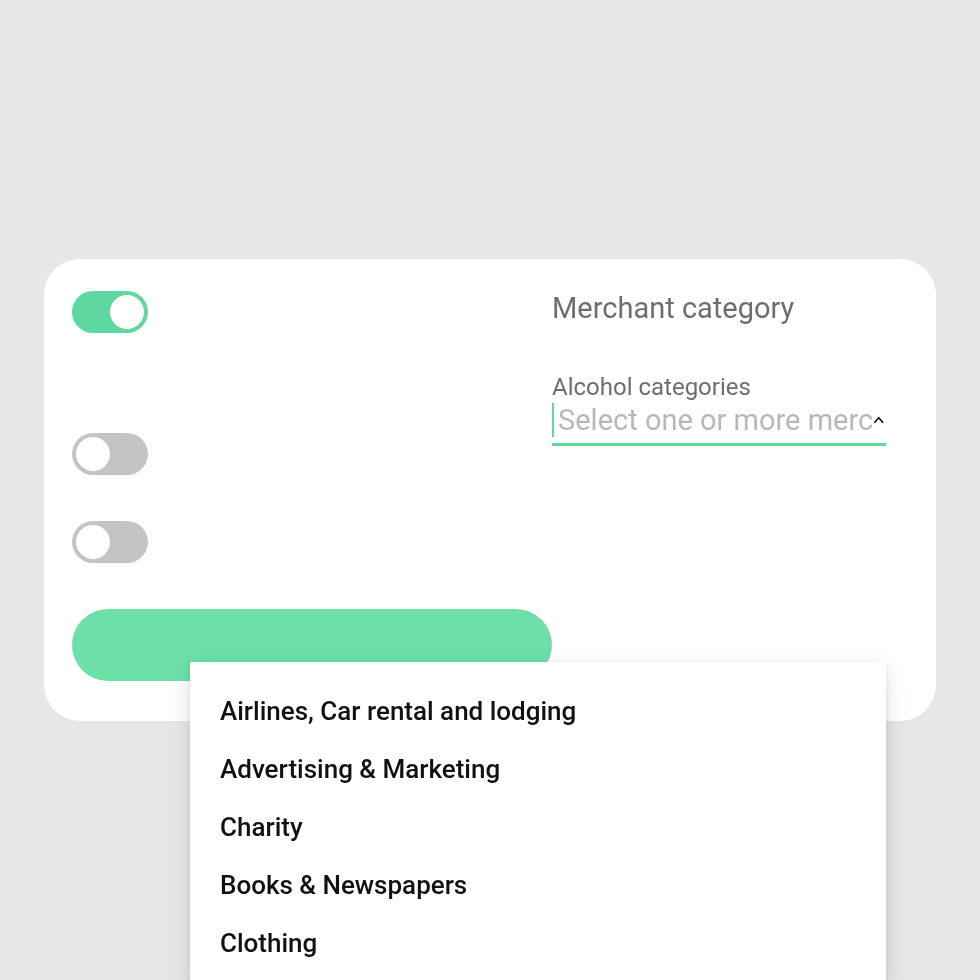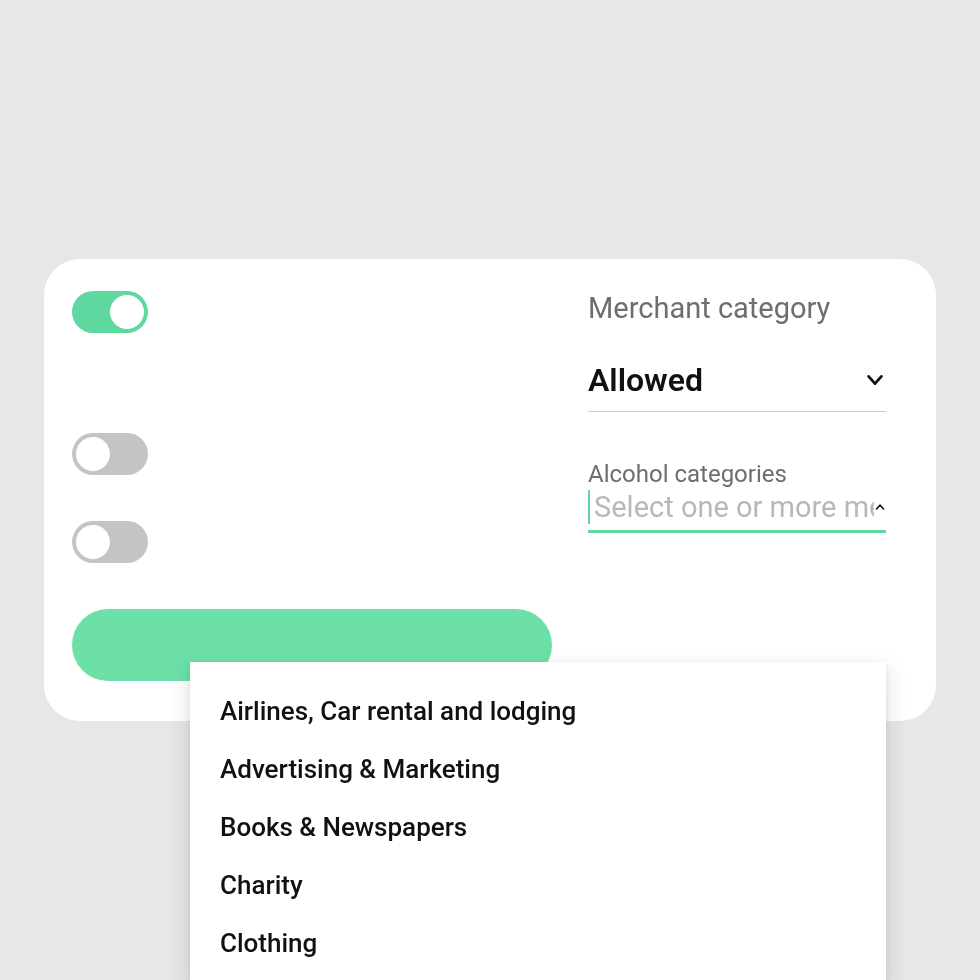--- a/index.html
+++ b/index.html
@@ -14,21 +14,20 @@
   .card {
     width: 892px;
     background: #FFFFFF;
     border-radius: 36px;
     padding: 28px 50px 40px 28px;
     position: relative;
   }
   .row {
     display: flex;
     align-items: flex-start;
-    gap: 36px;
   }
   .toggle-col {
     flex: 0 0 118px;
     padding-top: 4px;
   }
   .content-col {
     flex: 1 1 auto;
     min-width: 0;
   }
 
@@ -172,28 +171,20 @@
           <div class="knob"></div>
         </div>
         <div class="primary-btn"></div>
       </div>
     </div>
 
     <div class="content-col">
 
       <div class="section-title">Merchant category</div>
 
-      <div class="select-line">
-        <span class="select-value">Allowed</span>
-        <span class="chev">
-          <svg viewBox="0 0 24 24" fill="none" stroke="#111" stroke-width="3" stroke-linecap="round" stroke-linejoin="round">
-              <polyline points="5 8 12 16 19 8"></polyline>
-            </svg>
-        </span>
-      </div>
 
       <div class="field-label">Alcohol categories</div>
 
       <div class="multi-select">
         <div class="cursor-and-placeholder">
           <div class="caret-bar"></div>
           <span class="placeholder-text">Select one or more merchant categories</span>
         </div>
         <span class="chev">
           <svg viewBox="0 0 24 24" fill="none" stroke="#111" stroke-width="3" stroke-linecap="round" stroke-linejoin="round">
@@ -203,18 +194,18 @@
       </div>
       <div class="accent-underline"></div>
 
     </div>
   </div>
 
   <div class="dropdown-panel" id="dropdown-panel" style="top:403px;">
 
   <div class="option">Airlines, Car rental and lodging</div>
       <div class="option">Advertising &amp; Marketing</div>
+      <div class="option">Charity</div>
       <div class="option">Books &amp; Newspapers</div>
-      <div class="option">Charity</div>
       <div class="option">Clothing</div>
     </div>
 
 </div>
 
 </body></html>

